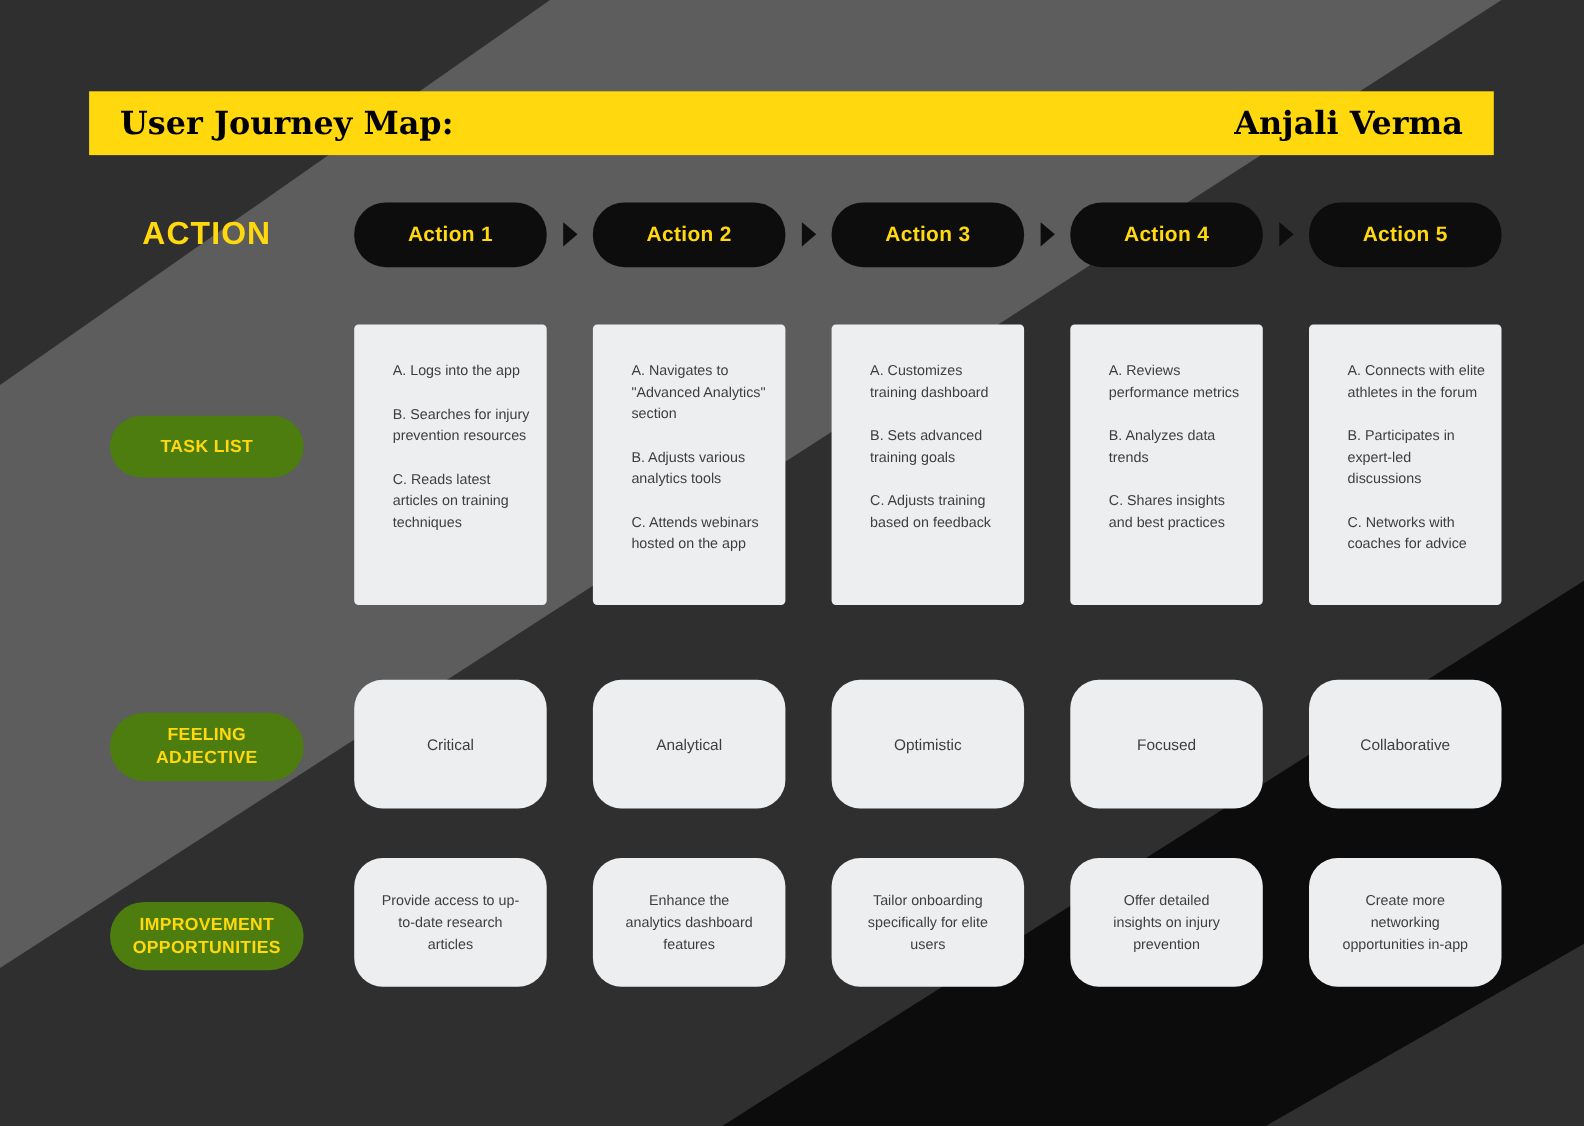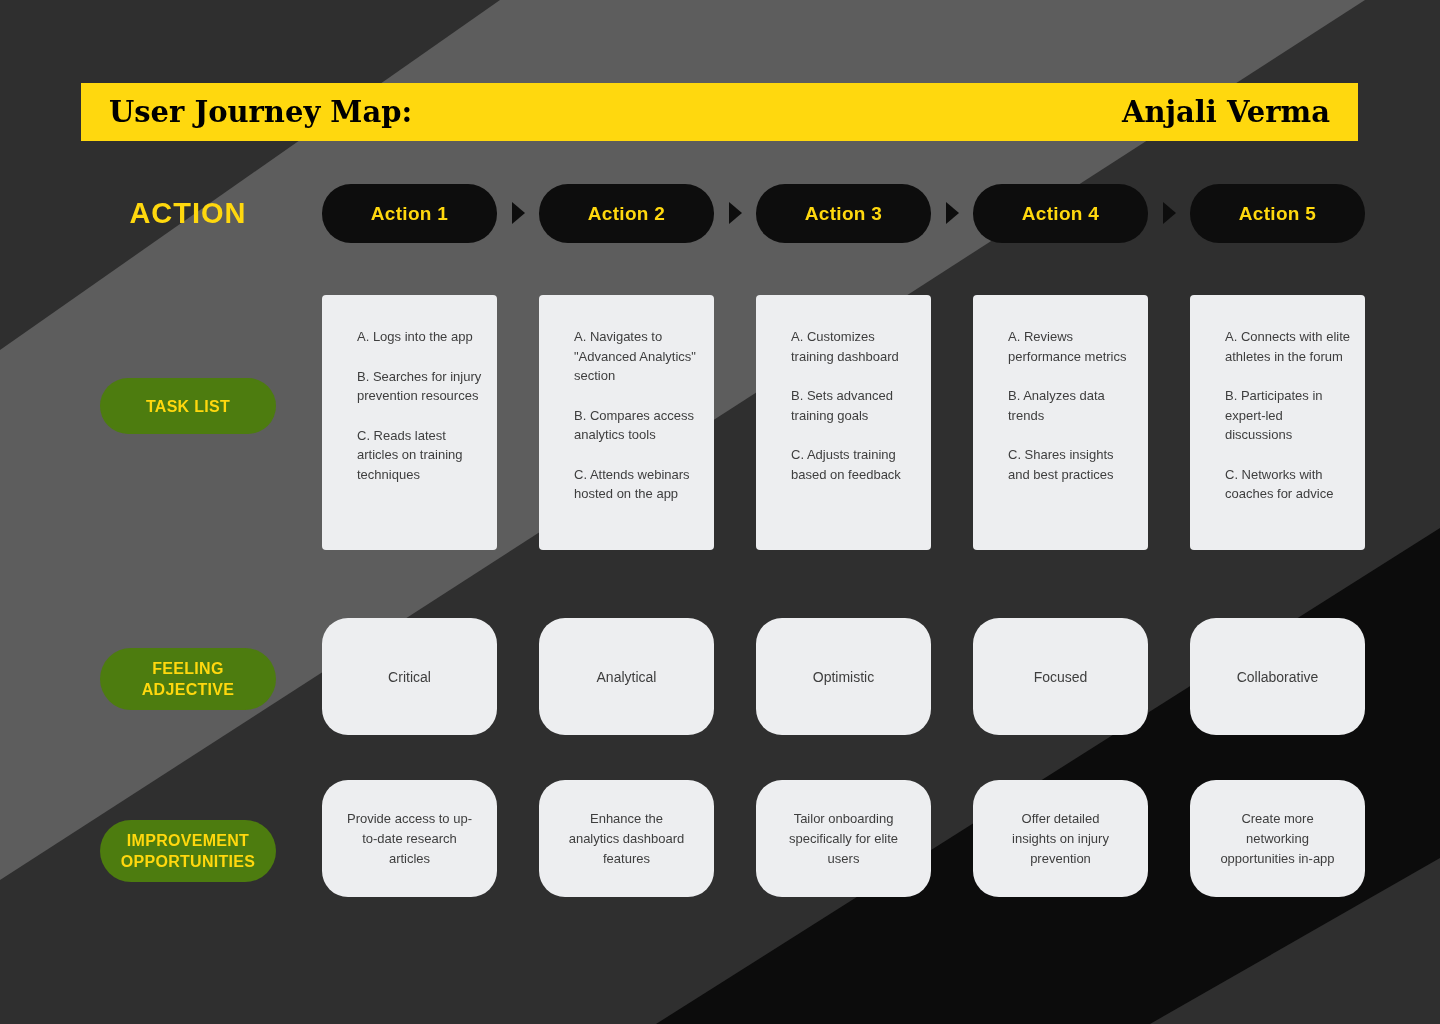--- a/index.html
+++ b/index.html
@@ -108,21 +108,21 @@
 
   <div class="row-pill task-pill">TASK LIST</div>
 
   <div class="task-card c0">
     <p>A. Logs into the app</p>
     <p>B. Searches for injury prevention resources</p>
     <p>C. Reads latest articles on training techniques</p>
   </div>
   <div class="task-card c1">
     <p>A. Navigates to "Advanced Analytics" section</p>
-    <p>B. Compares access analytics tools</p>
+    <p>B. Adjusts various analytics tools</p>
     <p>C. Attends webinars hosted on the app</p>
   </div>
   <div class="task-card c2">
     <p>A. Customizes training dashboard</p>
     <p>B. Sets advanced training goals</p>
     <p>C. Adjusts training based on feedback</p>
   </div>
   <div class="task-card c3">
     <p>A. Reviews performance metrics</p>
     <p>B. Analyzes data trends</p>

